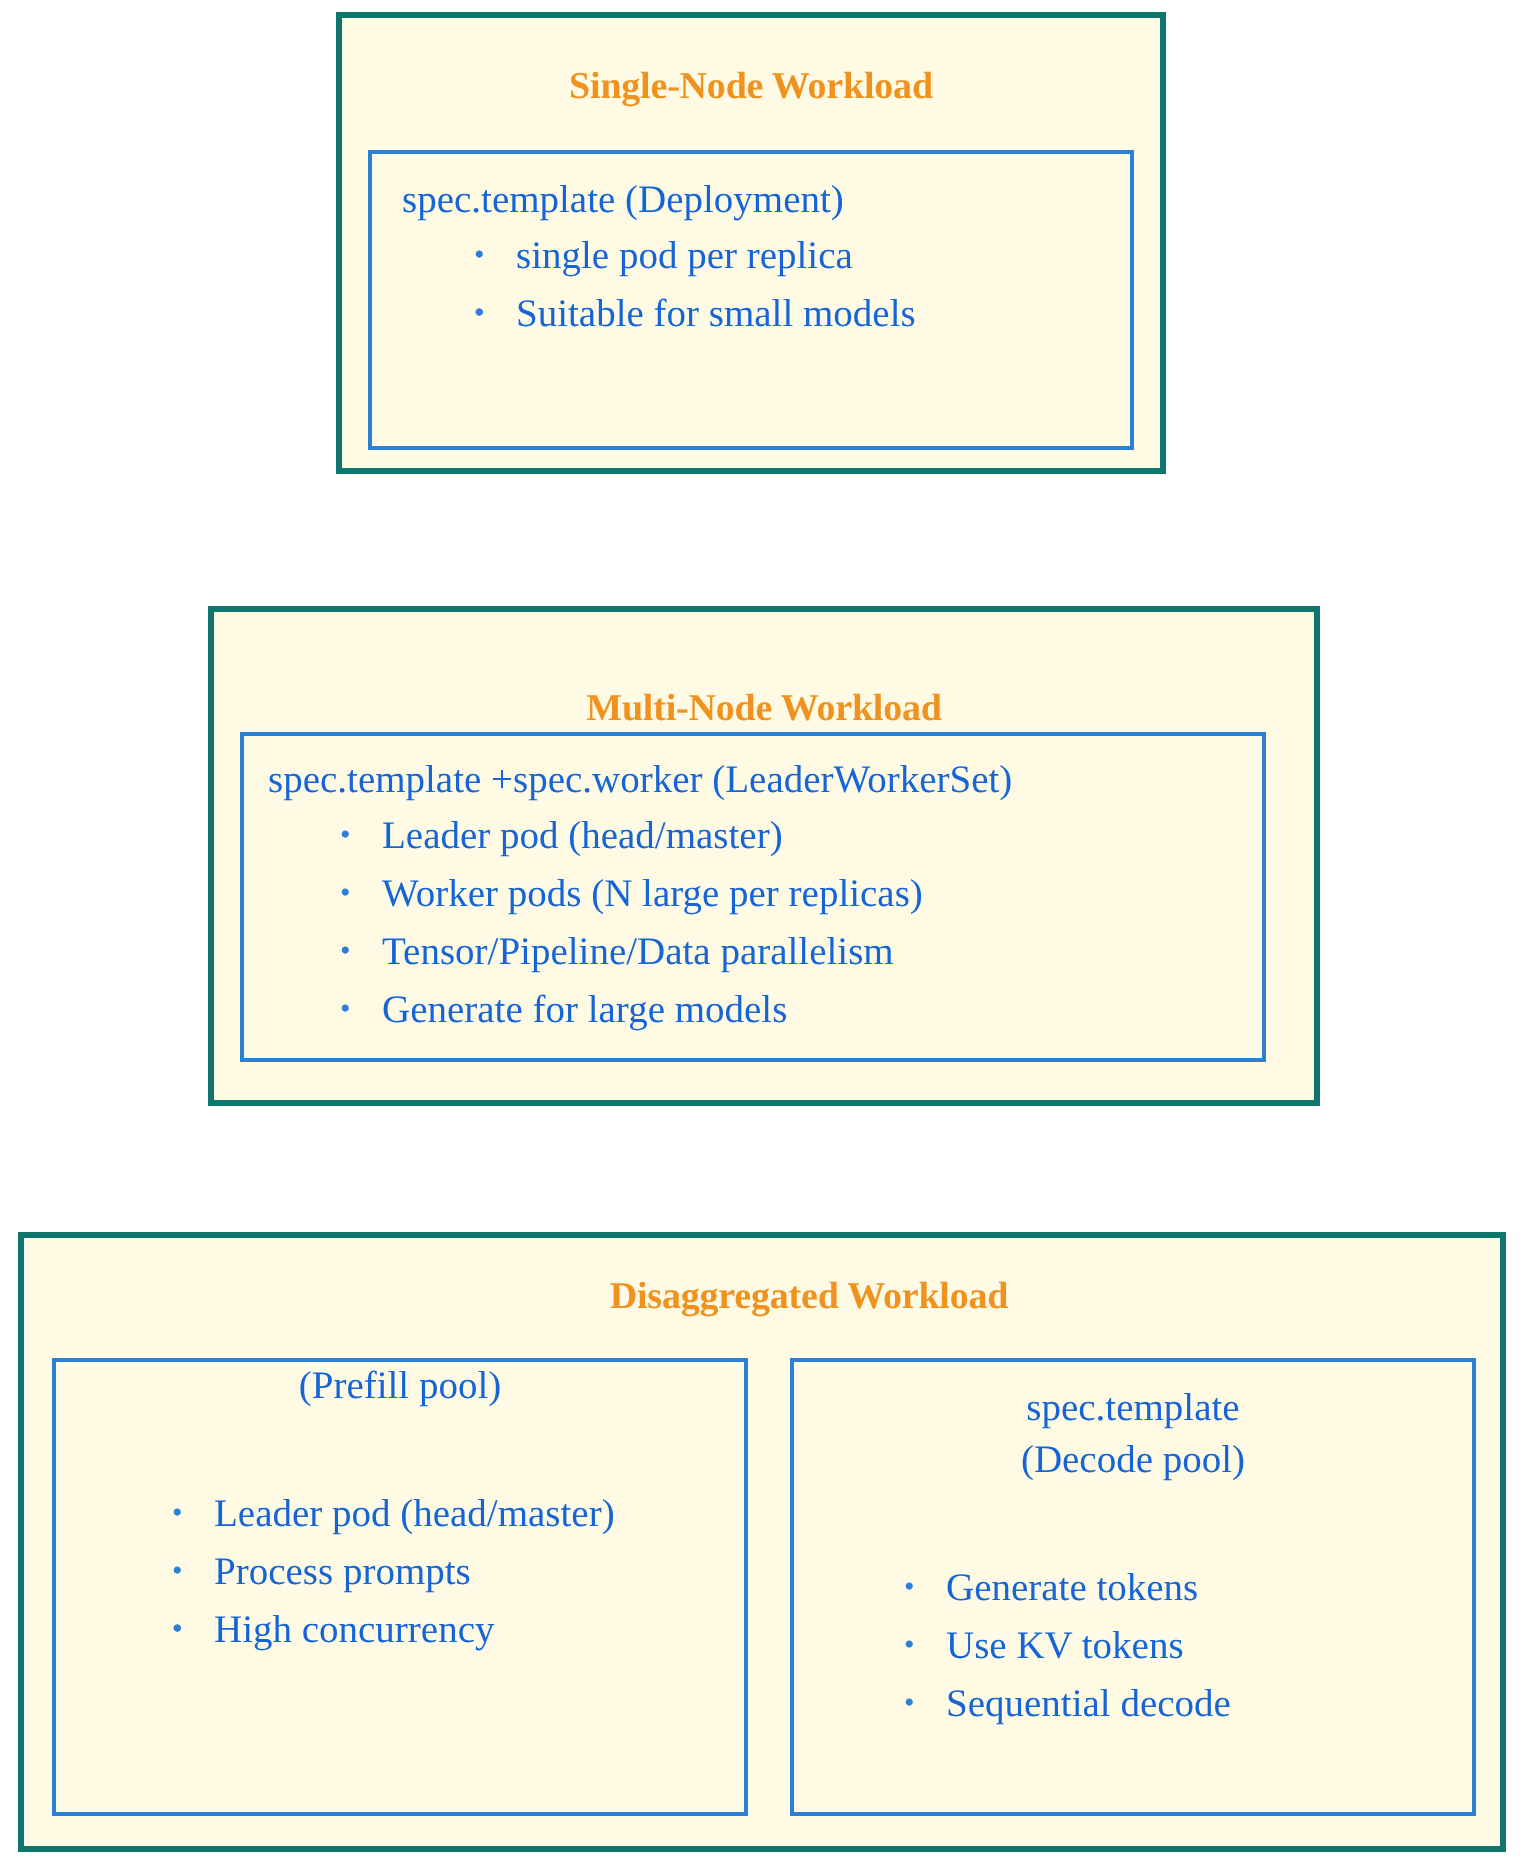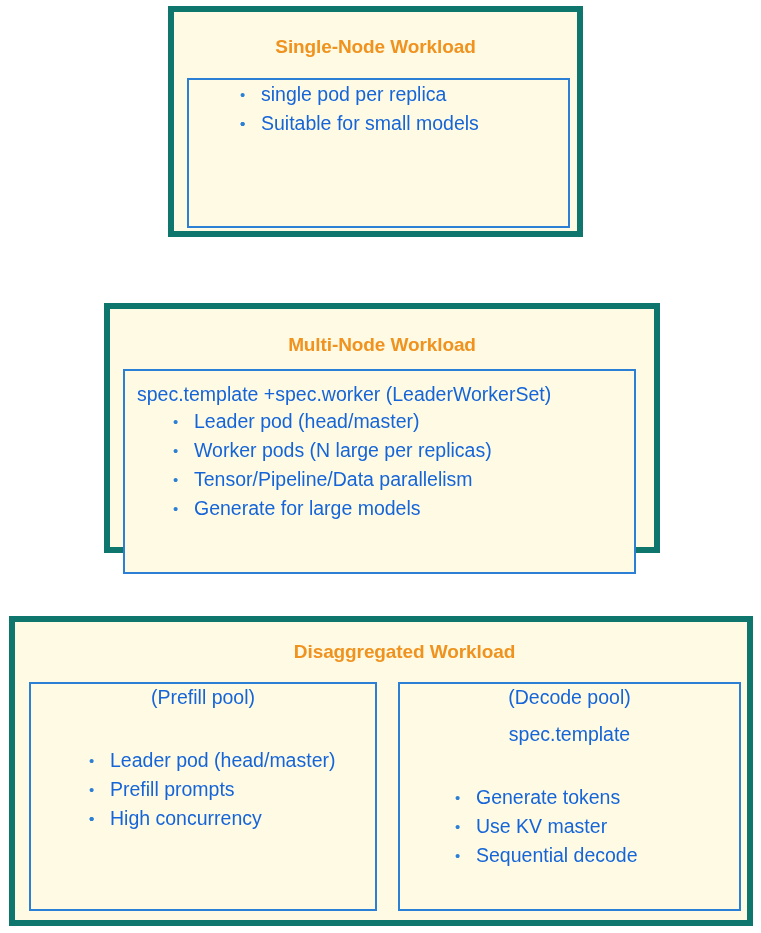--- a/index.html
+++ b/index.html
@@ -22,21 +22,22 @@
     width: 761px;
     height: 933px;
     overflow: hidden;
   }
 
   
   .outer-box {
     position: absolute;
     box-sizing: border-box;
     background: #fefae4;
-    border: 6px solid #0f766e;
+    border: 3px solid #0f766e;
+    font-family: Liberation Serif, serif;
   }
   .inner-box {
     position: absolute;
     box-sizing: border-box;
     background: #fefae4;
     border: 2px solid #2b7fd4;
   }
 
   .box-title {
     position: absolute;
@@ -99,26 +100,26 @@
   #box-single .head-line { margin: 11px 0 0 15px; }
   #box-single ul.bullets { margin: 0 0 0 48px; }
 
   
   #box-multi {
     left: 104px;
     top: 303px;
     width: 556px;
     height: 250px;
   }
-  #box-multi .box-title { top: 25px; }
+  #box-multi .box-title { top: 38px; }
   #box-multi .inner-box {
     left: 13px;
     top: 60px;
     width: 513px;
-    height: 205px;
+    height: 165px;
   }
   #box-multi .head-line { margin: 10px 0 0 12px; }
   #box-multi ul.bullets { margin: 0 0 0 45px; }
 
   
   #box-disagg {
     left: 9px;
     top: 616px;
     width: 744px;
     height: 310px;
@@ -144,20 +145,21 @@
 </style>
 </head>
 <body>
 
 <div class="canvas">
 
   <div class="outer-box" id="box-single">
     <div class="box-title">Single-Node Workload</div>
 
     <div class="inner-box">
+      <div class="head-line">spec.template (Deployment)</div>
 
       <ul class="bullets">
         <li>
           <span class="dot">•</span>
           <span>single pod per replica</span>
         </li>
         <li>
           <span class="dot">•</span>
         </li>
         <li>
@@ -201,44 +203,44 @@
     <div class="inner-box pool" id="pool-prefill">
       <div class="head-line center">(Prefill pool)</div>
 
       <ul class="bullets">
         <li>
           <span class="dot">•</span>
           <span>Leader pod (head/master)</span>
         </li>
         <li>
           <span class="dot">•</span>
-          <span>Prefill prompts</span>
+          <span>Process prompts</span>
         </li>
         <li>
           <span class="dot">•</span>
         </li>
         <li>
           <span class="dot">•</span>
           <span>High concurrency</span>
         </li>
       </ul>
     </div>
 
     <div class="inner-box pool" id="pool-decode">
+      <div class="head-line center pool-head">spec.template</div>
       <div class="head-line center">(Decode pool)</div>
-      <div class="head-line center pool-head">spec.template</div>
 
       <ul class="bullets">
         <li>
           <span class="dot">•</span>
           <span>Generate tokens</span>
         </li>
         <li>
           <span class="dot">•</span>
-          <span>Use KV master</span>
+          <span>Use KV tokens</span>
         </li>
         <li>
           <span class="dot">•</span>
           <span>Sequential decode</span>
         </li>
       </ul>
     </div>
   </div>
 
 </div>

